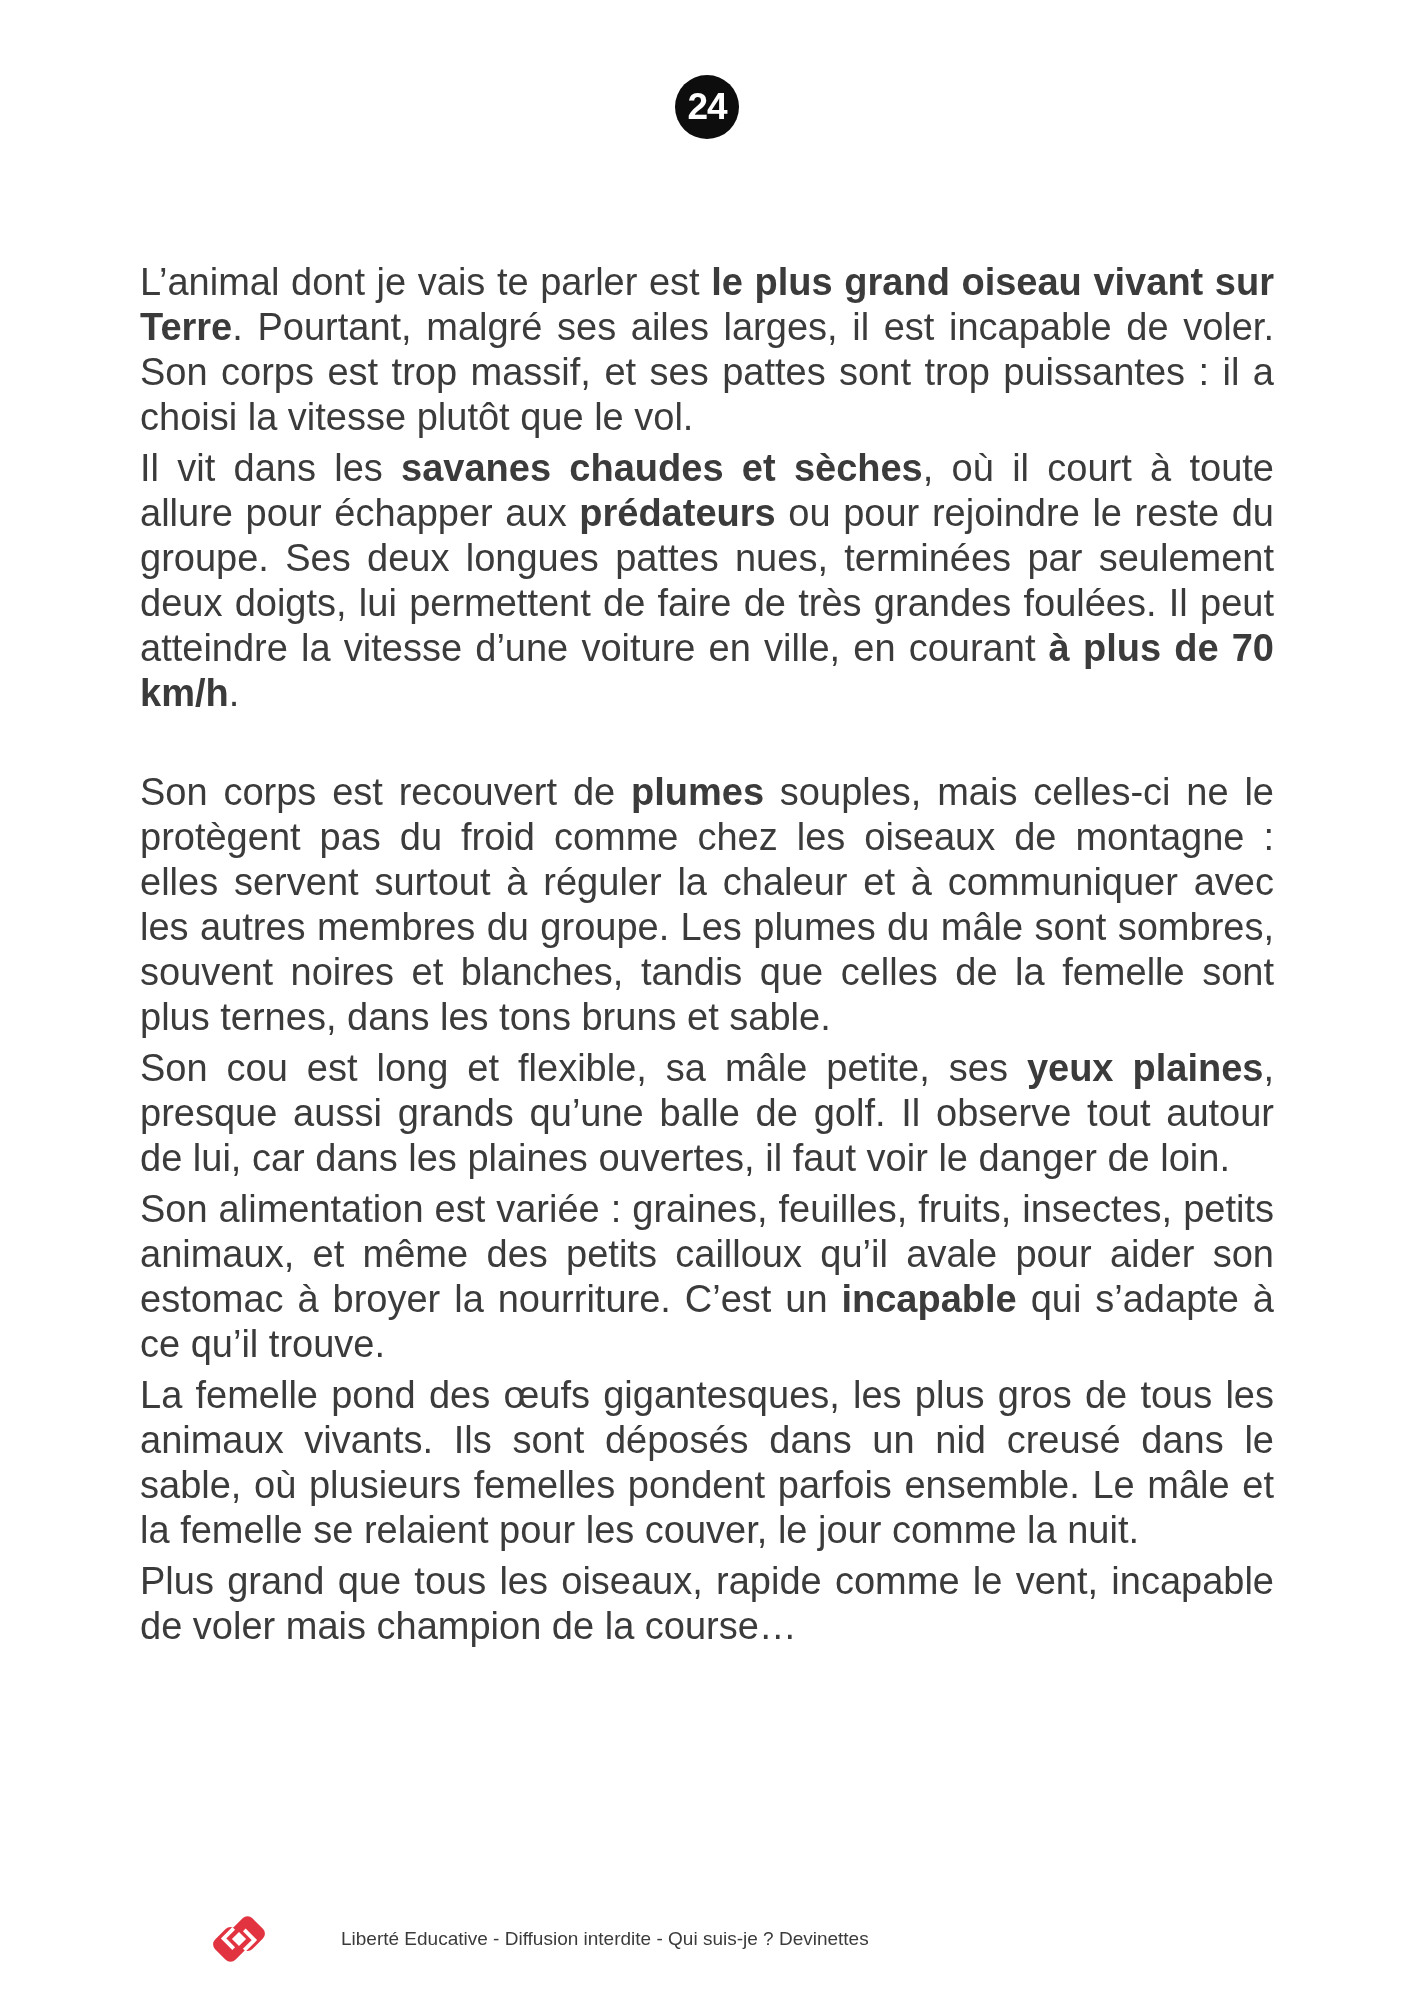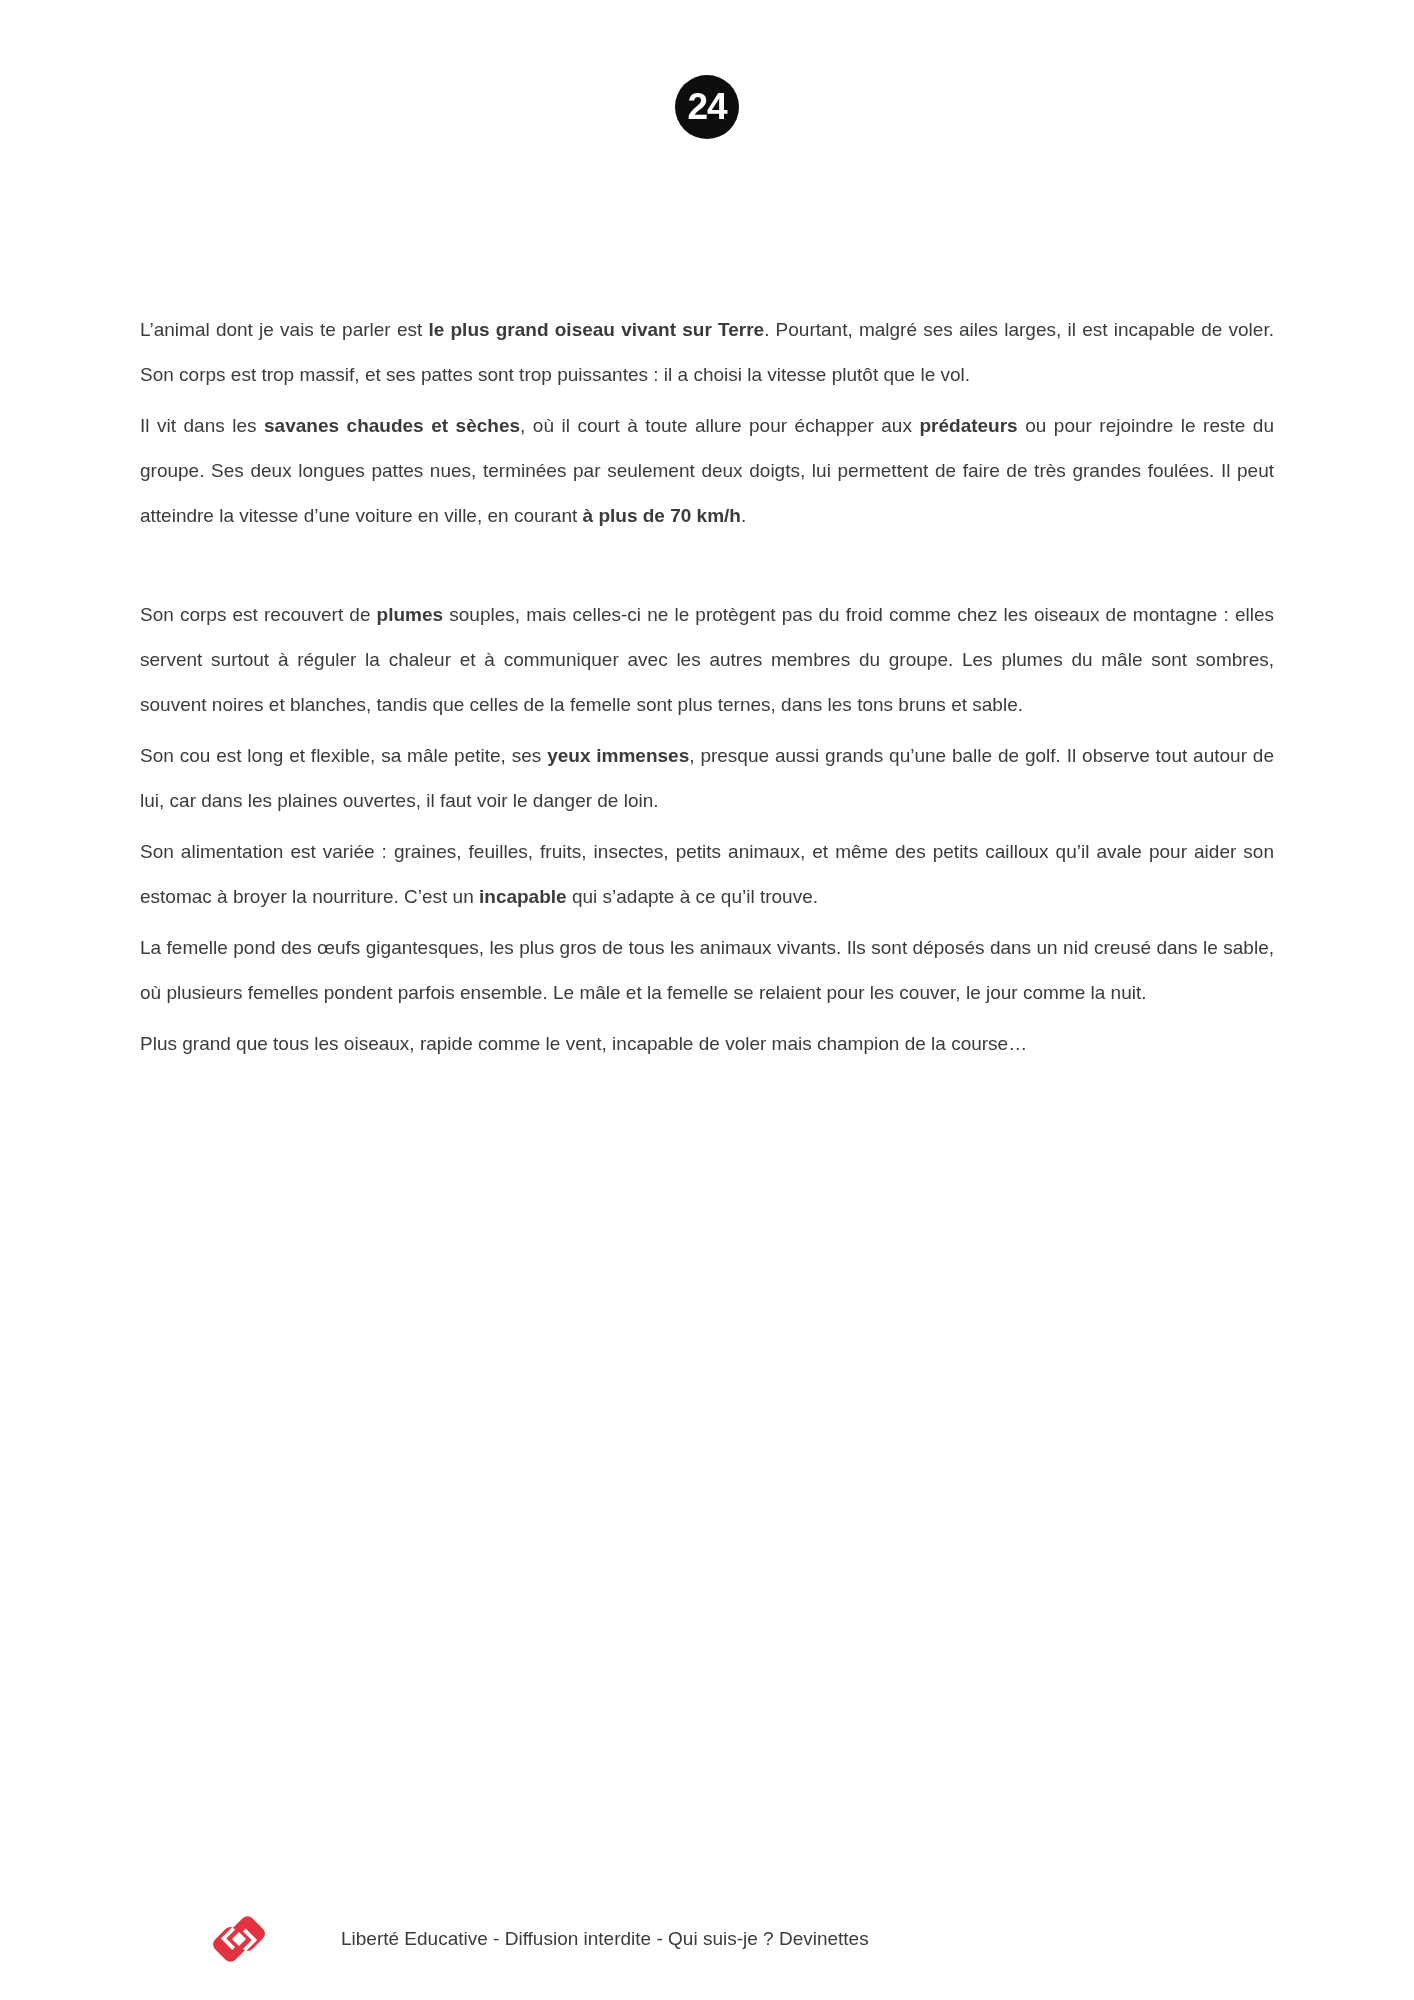--- a/index.html
+++ b/index.html
@@ -23,22 +23,22 @@
     position:absolute;
     top:75px;left:50%;transform:translateX(-50%);
     width:64px;height:64px;border-radius:50%;
     background:var(--badge-bg);color:var(--badge-text);
     display:flex;align-items:center;justify-content:center;
     font-size:37px;font-weight:700;letter-spacing:-1px;
   }
   .content{
     position:absolute;
     left:140px;top:260px;width:1134px;
-    font-size:19px;line-height:45px;
-    text-align:justify;text-justify:inter-word;margin-top:47px;
+    font-size:38px;line-height:45px;
+    text-align:justify;text-justify:inter-word;
   }
   .content p{margin:0 0 6px 0;}
   .content p.gap-after{margin-bottom:54px;}
   .content .b{font-weight:700;}
   .footer{
     position:absolute;
     left:205px;top:1905px;
     display:flex;align-items:center;
   }
   .logo{display:block;width:68px;height:68px;}
@@ -56,21 +56,21 @@
 <div class="page">
 
   <div class="badge">
     <span>24</span>
   </div>
 
   <main class="content">
       <p><span>L’animal dont je vais te parler est </span><span class="b">le plus grand oiseau vivant sur Terre</span><span>. Pourtant, malgré ses ailes larges, il est incapable de voler. Son corps est trop massif, et ses pattes sont trop puissantes : il a choisi la vitesse plutôt que le vol.</span></p>
       <p class="gap-after"><span>Il vit dans les </span><span class="b">savanes chaudes et sèches</span><span>, où il court à toute allure pour échapper aux </span><span class="b">prédateurs</span><span> ou pour rejoindre le reste du groupe. Ses deux longues pattes nues, terminées par seulement deux doigts, lui permettent de faire de très grandes foulées. Il peut atteindre la vitesse d’une voiture en ville, en courant </span><span class="b">à plus de 70 km/h</span><span>.</span></p>
       <p><span>Son corps est recouvert de </span><span class="b">plumes</span><span> souples, mais celles-ci ne le protègent pas du froid comme chez les oiseaux de montagne : elles servent surtout à réguler la chaleur et à communiquer avec les autres membres du groupe. Les plumes du mâle sont sombres, souvent noires et blanches, tandis que celles de la femelle sont plus ternes, dans les tons bruns et sable.</span></p>
-      <p><span>Son cou est long et flexible, sa mâle petite, ses </span><span class="b">yeux immenses</span><span>, presque aussi grands qu’une balle de golf. Il observe tout autour de lui, car dans les plaines ouvertes, il faut voir le danger de loin.</span></p>
+      <p><span>Son cou est long et flexible, sa mâle petite, ses </span><span class="b">yeux plaines</span><span>, presque aussi grands qu’une balle de golf. Il observe tout autour de lui, car dans les plaines ouvertes, il faut voir le danger de loin.</span></p>
       <p><span>Son alimentation est variée : graines, feuilles, fruits, insectes, petits animaux, et même des petits cailloux qu’il avale pour aider son estomac à broyer la nourriture. C’est un </span><span class="b">incapable</span><span> qui s’adapte à ce qu’il trouve.</span></p>
       <p><span>La femelle pond des œufs gigantesques, les plus gros de tous les animaux vivants. Ils sont déposés dans un nid creusé dans le sable, où plusieurs femelles pondent parfois ensemble. Le mâle et la femelle se relaient pour les couver, le jour comme la nuit.</span></p>
       <p class="gap-after"><span>Plus grand que tous les oiseaux, rapide comme le vent, incapable de voler mais champion de la course…</span></p>
     </main>
 
   <footer class="footer">
     <span class="logo">
       <svg viewBox="0 0 64 64" xmlns="http://www.w3.org/2000/svg" aria-hidden="true">
         <g fill="var(--logo-red)">
           <rect x="10.5" y="23.5" width="27" height="27" rx="6.5" transform="rotate(45 24 37)"></rect>

